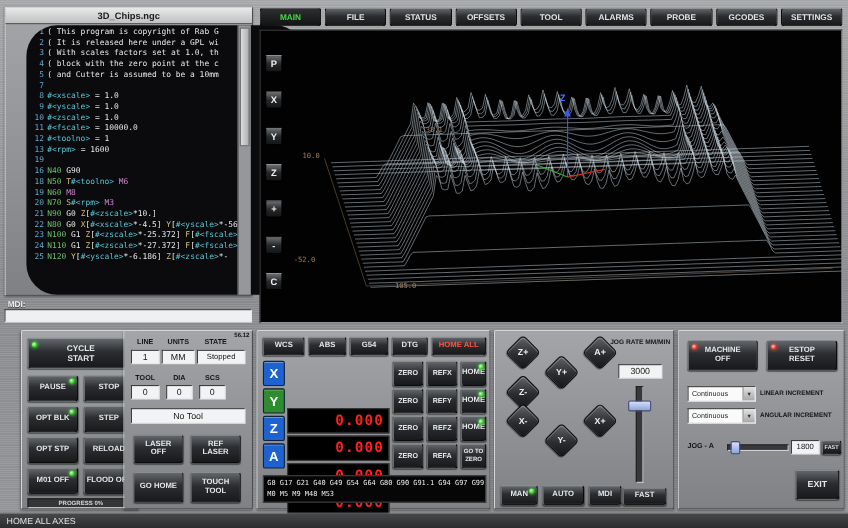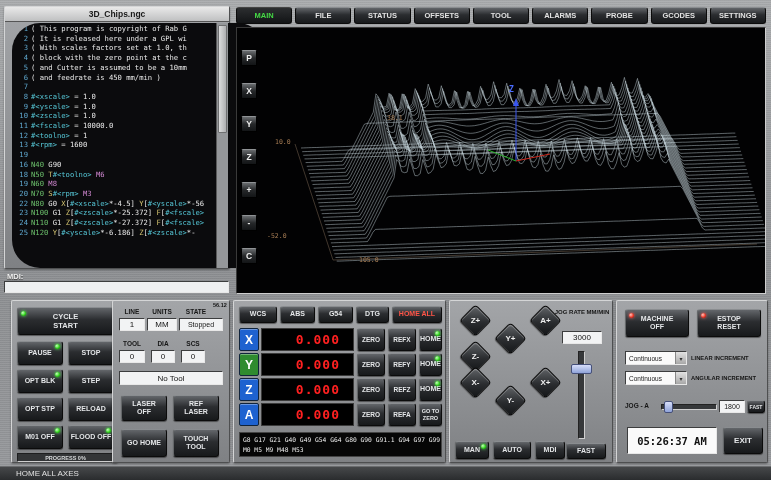--- a/index.html
+++ b/index.html
@@ -23,21 +23,21 @@
   .led.red{background:radial-gradient(circle at 35% 35%,#ffc5bd,#ef3a2a 55%,#8c150c);box-shadow:0 0 3px #f55;}
   .field{position:absolute;background:#f2f3f4;border:1px solid;border-color:#3c3d3e #e8e8e8 #e8e8e8 #3c3d3e;
        color:#141414;font-size:8px;display:flex;align-items:center;justify-content:center;}
   .lbl{position:absolute;color:#161616;font-weight:bold;font-size:6.5px;white-space:nowrap;}
   .lblc{text-align:center;white-space:normal;}
   .entry{position:absolute;background:#eef0f1;border:1px solid;border-color:#3c3d3e #e8e8e8 #e8e8e8 #3c3d3e;
        font-size:8px;padding:0 3px;color:#111;font-family:"Liberation Sans",sans-serif;}
   
   .gtitle{height:15px;background:linear-gradient(#e9e9e9,#bfc0c1);border-bottom:1px solid #555;color:#1a1a1a;
        font-size:8.5px;font-weight:bold;display:flex;align-items:center;justify-content:center;}
-  .codearea{position:absolute;left:7px;top:16px;width:254px;height:245px;background:#0b0b0d;overflow:hidden;padding:1px 0 0 2px;border-radius:28px;}
+  .codearea{position:absolute;left:19px;top:16px;width:254px;height:245px;background:#0b0b0d;overflow:hidden;padding:1px 0 0 2px;border-radius:28px;}
   .cl{white-space:pre;font:7.2px/9.7px "DejaVu Sans Mono",monospace;}
   .ln{display:inline-block;width:14px;text-align:right;margin-right:3px;color:#5fa8cf;}
   .tk-w{color:#e9e9e9}.tk-c{color:#56c8d8}.tk-n{color:#6cc06c}.tk-m{color:#cf86cf}.tk-y{color:#d2c270}
   .vscroll{position:absolute;right:1px;top:16px;width:12px;height:245px;background:#95979a;border-left:1px solid #5a5a5a;}
   .vthumb{position:absolute;left:1px;top:2px;width:9px;height:108px;background:linear-gradient(90deg,#dcdddd,#aeafb1);
        border:1px solid #6e6f70;border-radius:1px;}
   
   .tabbar{position:absolute;left:236px;top:7px;width:530px;height:17px;display:flex;gap:3px;}
   .tab{flex:1;display:flex;align-items:center;justify-content:center;font-size:7.5px;font-weight:bold;color:#e2e2e2;
        background:linear-gradient(#63666a,#2b2d30 45%,#17191b);border:1px solid #0b0b0b;border-top-color:#8a8d90;border-radius:3px;}
@@ -48,21 +48,21 @@
   .pbtn{position:absolute;left:4px;width:16px;height:16px;display:flex;align-items:center;justify-content:center;
        background:linear-gradient(#6a6d70,#26282a 50%,#131517);border:1px solid #000;border-top-color:#909396;
        border-radius:2px;color:#eee;font-size:8.5px;font-weight:bold;}
   .tick{position:absolute;color:#a87e55;font:6.5px "DejaVu Sans Mono",monospace;}
   .zlabel{position:absolute;left:272px;top:57px;color:#4a6cff;font:bold 8px "DejaVu Sans Mono",monospace;}
   
   .dro-letter{position:absolute;display:flex;align-items:center;justify-content:center;color:#fff;font-weight:bold;
        font-size:12px;border:1px solid #10233a;border-radius:2px;box-shadow:inset 0 1px 0 rgba(255,255,255,.35);}
   .dro-val{position:absolute;background:#000;border:1px solid #3a3a3a;color:#ff2020;
        font:bold 13px "DejaVu Sans Mono",monospace;display:flex;align-items:center;justify-content:flex-end;
-       padding-right:13px;letter-spacing:1px;}
+       padding-right:4px;letter-spacing:1px;margin-top:43px;}
   .gstrip{position:absolute;left:5px;top:131px;width:203px;height:25px;background:#060606;border:1px solid #444;
        color:#efefef;font:6.3px/10px "DejaVu Sans Mono",monospace;padding:2px 0 0 3px;white-space:nowrap;overflow:hidden;}
   
   .dia{position:absolute;width:23px;height:23px;transform:rotate(45deg);border-radius:4px;
        background:linear-gradient(135deg,#63666a,#2b2d30 55%,#141618);border:1px solid #0a0a0a;
        box-shadow:inset 1px 1px 0 rgba(255,255,255,.25),0 1px 1px rgba(0,0,0,.5);}
   .dia>span{position:absolute;inset:0;display:flex;align-items:center;justify-content:center;
        transform:rotate(-45deg);color:#eee;font-weight:bold;font-size:8px;}
   .trackv{position:absolute;width:7px;background:#36383a;border:1px solid;border-color:#222 #cfcfcf #cfcfcf #222;}
   .trackh{position:absolute;height:6px;background:#36383a;border:1px solid;border-color:#222 #cfcfcf #cfcfcf #222;}
@@ -70,48 +70,48 @@
   .progress{position:absolute;background:#333537;border:1px solid;border-color:#1d1e1f #cfcfcf #cfcfcf #1d1e1f;
        color:#d6d8da;font-size:5.5px;font-weight:bold;display:flex;align-items:center;justify-content:center;}
   .combo{position:absolute;background:#fafafa;border:1px solid;border-color:#3c3d3e #e8e8e8 #e8e8e8 #3c3d3e;
        display:flex;align-items:center;font-size:6.5px;color:#222;padding-left:3px;}
   .carrow{margin-left:auto;width:11px;height:100%;background:linear-gradient(#e2e2e2,#a8a8a8);
        border-left:1px solid #888;display:flex;align-items:center;justify-content:center;font-size:6px;color:#333;}
   .clock{position:absolute;background:#fafafa;border:1px solid;border-color:#3c3d3e #e8e8e8 #e8e8e8 #3c3d3e;
        display:flex;align-items:center;justify-content:center;font:bold 10.5px "DejaVu Sans Mono",monospace;color:#101010;}
   .statusbar{position:absolute;left:0;top:466px;width:771px;height:14px;
        background:linear-gradient(#46484a,#2a2c2e);border-top:1px solid #6a6c6e;color:#e0e0e0;
-       font-size:8px;display:flex;align-items:center;padding-left:16px;}
+       font-size:8px;display:flex;align-items:center;padding-left:6px;}
 </style>
 </head>
 <body>
 
 <div>
 
   <div class="panel" style="left:4px;top:6px;width:226px;height:263px">
     <div class="gtitle">3D_Chips.ngc</div>
     <div class="codearea">
         <div class="cl"><span class="ln">1</span><span class="tk-w">( This program is copyright of Rab G</span></div>
         <div class="cl"><span class="ln">2</span><span class="tk-w">( It is released here under a GPL wi</span></div>
         <div class="cl"><span class="ln">3</span><span class="tk-w">( With scales factors set at 1.0, th</span></div>
         <div class="cl"><span class="ln">4</span><span class="tk-w">( block with the zero point at the c</span></div>
         <div class="cl"><span class="ln">5</span><span class="tk-w">( and Cutter is assumed to be a 10mm</span></div>
-        <div class="cl"><span class="ln">6</span><span class="tk-w">( and feedrate is 450 mm/min )</span></div>
         <div class="cl"><span class="ln">7</span></div>
         <div class="cl"><span class="ln">8</span><span class="tk-c">#&lt;xscale&gt;</span><span class="tk-w"> = 1.0</span></div>
         <div class="cl"><span class="ln">9</span><span class="tk-c">#&lt;yscale&gt;</span><span class="tk-w"> = 1.0</span></div>
         <div class="cl"><span class="ln">10</span><span class="tk-c">#&lt;zscale&gt;</span><span class="tk-w"> = 1.0</span></div>
         <div class="cl"><span class="ln">11</span><span class="tk-c">#&lt;fscale&gt;</span><span class="tk-w"> = 10000.0</span></div>
         <div class="cl"><span class="ln">12</span><span class="tk-c">#&lt;toolno&gt;</span><span class="tk-w"> = 1</span></div>
         <div class="cl"><span class="ln">13</span><span class="tk-c">#&lt;rpm&gt;</span><span class="tk-w"> = 1600</span></div>
         <div class="cl"><span class="ln">19</span></div>
         <div class="cl"><span class="ln">16</span><span class="tk-n">N40</span><span class="tk-w"> G90</span></div>
         <div class="cl"><span class="ln">18</span><span class="tk-n">N50</span><span class="tk-y"> T</span><span class="tk-c">#&lt;toolno&gt;</span><span class="tk-w"> </span><span class="tk-m">M6</span></div>
         <div class="cl"><span class="ln">19</span><span class="tk-n">N60</span><span class="tk-w"> </span><span class="tk-m">M8</span></div>
         <div class="cl"><span class="ln">20</span><span class="tk-n">N70</span><span class="tk-y"> S</span><span class="tk-c">#&lt;rpm&gt;</span><span class="tk-w"> </span><span class="tk-m">M3</span></div>
+        <div class="cl"><span class="ln">21</span><span class="tk-n">N90</span><span class="tk-w"> G0 </span><span class="tk-y">Z</span><span class="tk-w">[</span><span class="tk-c">#&lt;zscale&gt;</span><span class="tk-w">*10.]</span></div>
         <div class="cl"><span class="ln">22</span><span class="tk-n">N80</span><span class="tk-w"> G0 </span><span class="tk-y">X</span><span class="tk-w">[</span><span class="tk-c">#&lt;xscale&gt;</span><span class="tk-w">*-4.5] </span><span class="tk-y">Y</span><span class="tk-w">[</span><span class="tk-c">#&lt;yscale&gt;</span><span class="tk-w">*-56</span></div>
         <div class="cl"><span class="ln">23</span><span class="tk-n">N100</span><span class="tk-w"> G1 </span><span class="tk-y">Z</span><span class="tk-w">[</span><span class="tk-c">#&lt;zscale&gt;</span><span class="tk-w">*-25.372] </span><span class="tk-y">F</span><span class="tk-w">[</span><span class="tk-c">#&lt;fscale&gt;</span></div>
         <div class="cl"><span class="ln">24</span><span class="tk-n">N110</span><span class="tk-w"> G1 </span><span class="tk-y">Z</span><span class="tk-w">[</span><span class="tk-c">#&lt;zscale&gt;</span><span class="tk-w">*-27.372] </span><span class="tk-y">F</span><span class="tk-w">[</span><span class="tk-c">#&lt;fscale&gt;</span></div>
         <div class="cl"><span class="ln">25</span><span class="tk-n">N120</span><span class="tk-w"> </span><span class="tk-y">Y</span><span class="tk-w">[</span><span class="tk-c">#&lt;yscale&gt;</span><span class="tk-w">*-6.186] </span><span class="tk-y">Z</span><span class="tk-w">[</span><span class="tk-c">#&lt;zscale&gt;</span><span class="tk-w">*-</span></div>
       </div>
     <div class="vscroll">
       <div class="vthumb"></div>
     </div>
   </div>
   <div class="lbl" style="left:7px;top:272px;font-size:7.5px;color:#f0f0f0;text-shadow:0 1px 1px #333">MDI:</div>
@@ -181,21 +181,21 @@
       </div>
     <div id="pticks">
         <span class="tick" style="left: 150px; top: 86px;">38.1</span>
         <span class="tick" style="left: 38px; top: 110px;">10.0</span>
         <span class="tick" style="left: 30px; top: 204px;">-52.0</span>
         <span class="tick" style="left: 122px; top: 228px;">105.0</span>
       </div>
     <div class="zlabel">Z</div>
   </div>
 
-  <div class="panel" style="left:11px;top:300px;width:107px;height:163px">
+  <div class="panel" style="left:19px;top:300px;width:107px;height:163px">
     <div class="btn cyc" style="left:5px;top:6px;width:97px;height:28px">
       <i class="led green" style="left:3px;top:3px"></i>
       <span>CYCLE START</span>
       </div>
     <div class="btn" style="left:5px;top:40px;width:46px;height:24px">
       <i class="led green" style="right:2px;top:2px"></i>
       <span>PAUSE</span>
       </div>
     <div class="btn" style="left:56px;top:40px;width:46px;height:24px">
       <span>STOP</span>
@@ -361,21 +361,20 @@
       <span class="carrow">▾</span>
       </div>
     <div class="lbl" style="left:74px;top:74px;font-size:5.8px">ANGULAR INCREMENT</div>
     <div class="lbl" style="left:8px;top:101px">JOG - A</div>
     <div class="trackh" style="left:44px;top:103px;width:56px"></div>
     <div class="thumb" style="left:47px;top:100px;width:9px;height:12px"></div>
     <div class="field" style="left:102px;top:99px;width:26px;height:13px;font-size:7px">1800</div>
     <div class="btn" style="left:130px;top:99px;width:18px;height:13px;font-size:5px">
       <span>FAST</span>
       </div>
-    <div class="clock" style="left:10px;top:126px;width:90px;height:27px">05:26:37 AM</div>
     <div class="btn" style="left:106px;top:126px;width:40px;height:27px;font-size:8px">
       <span>EXIT</span>
       </div>
   </div>
 
   <div class="statusbar">
     <span>HOME ALL AXES</span>
   </div>
 
 </div>

